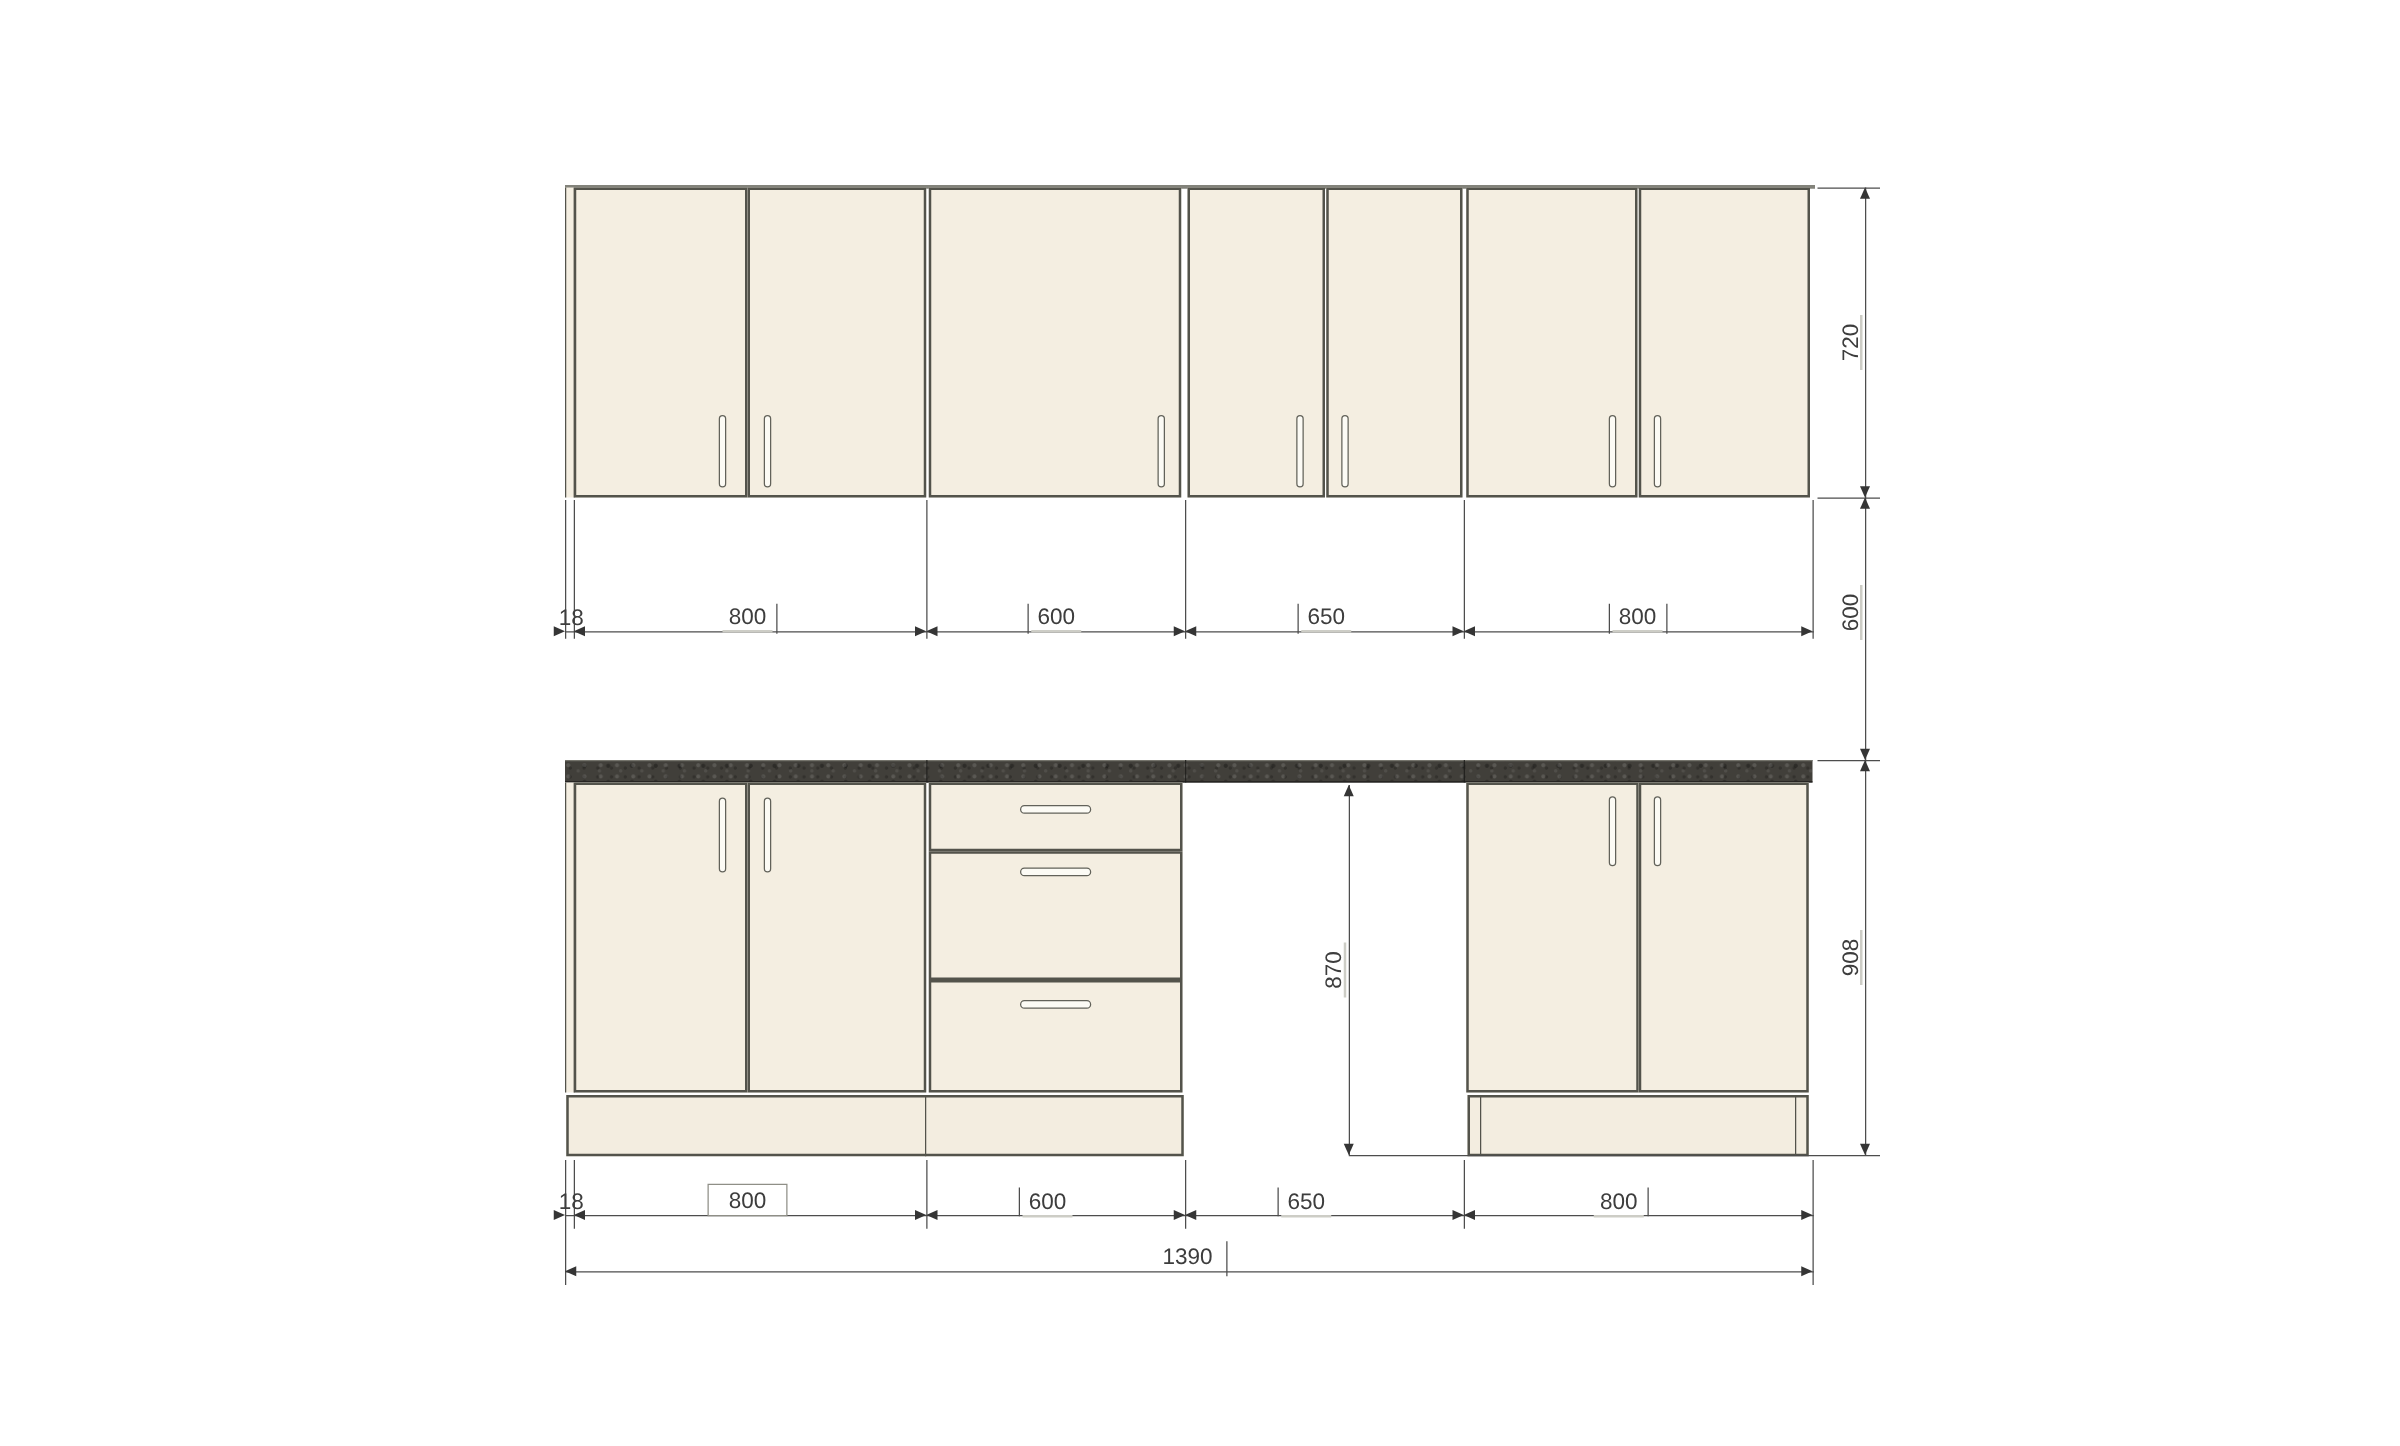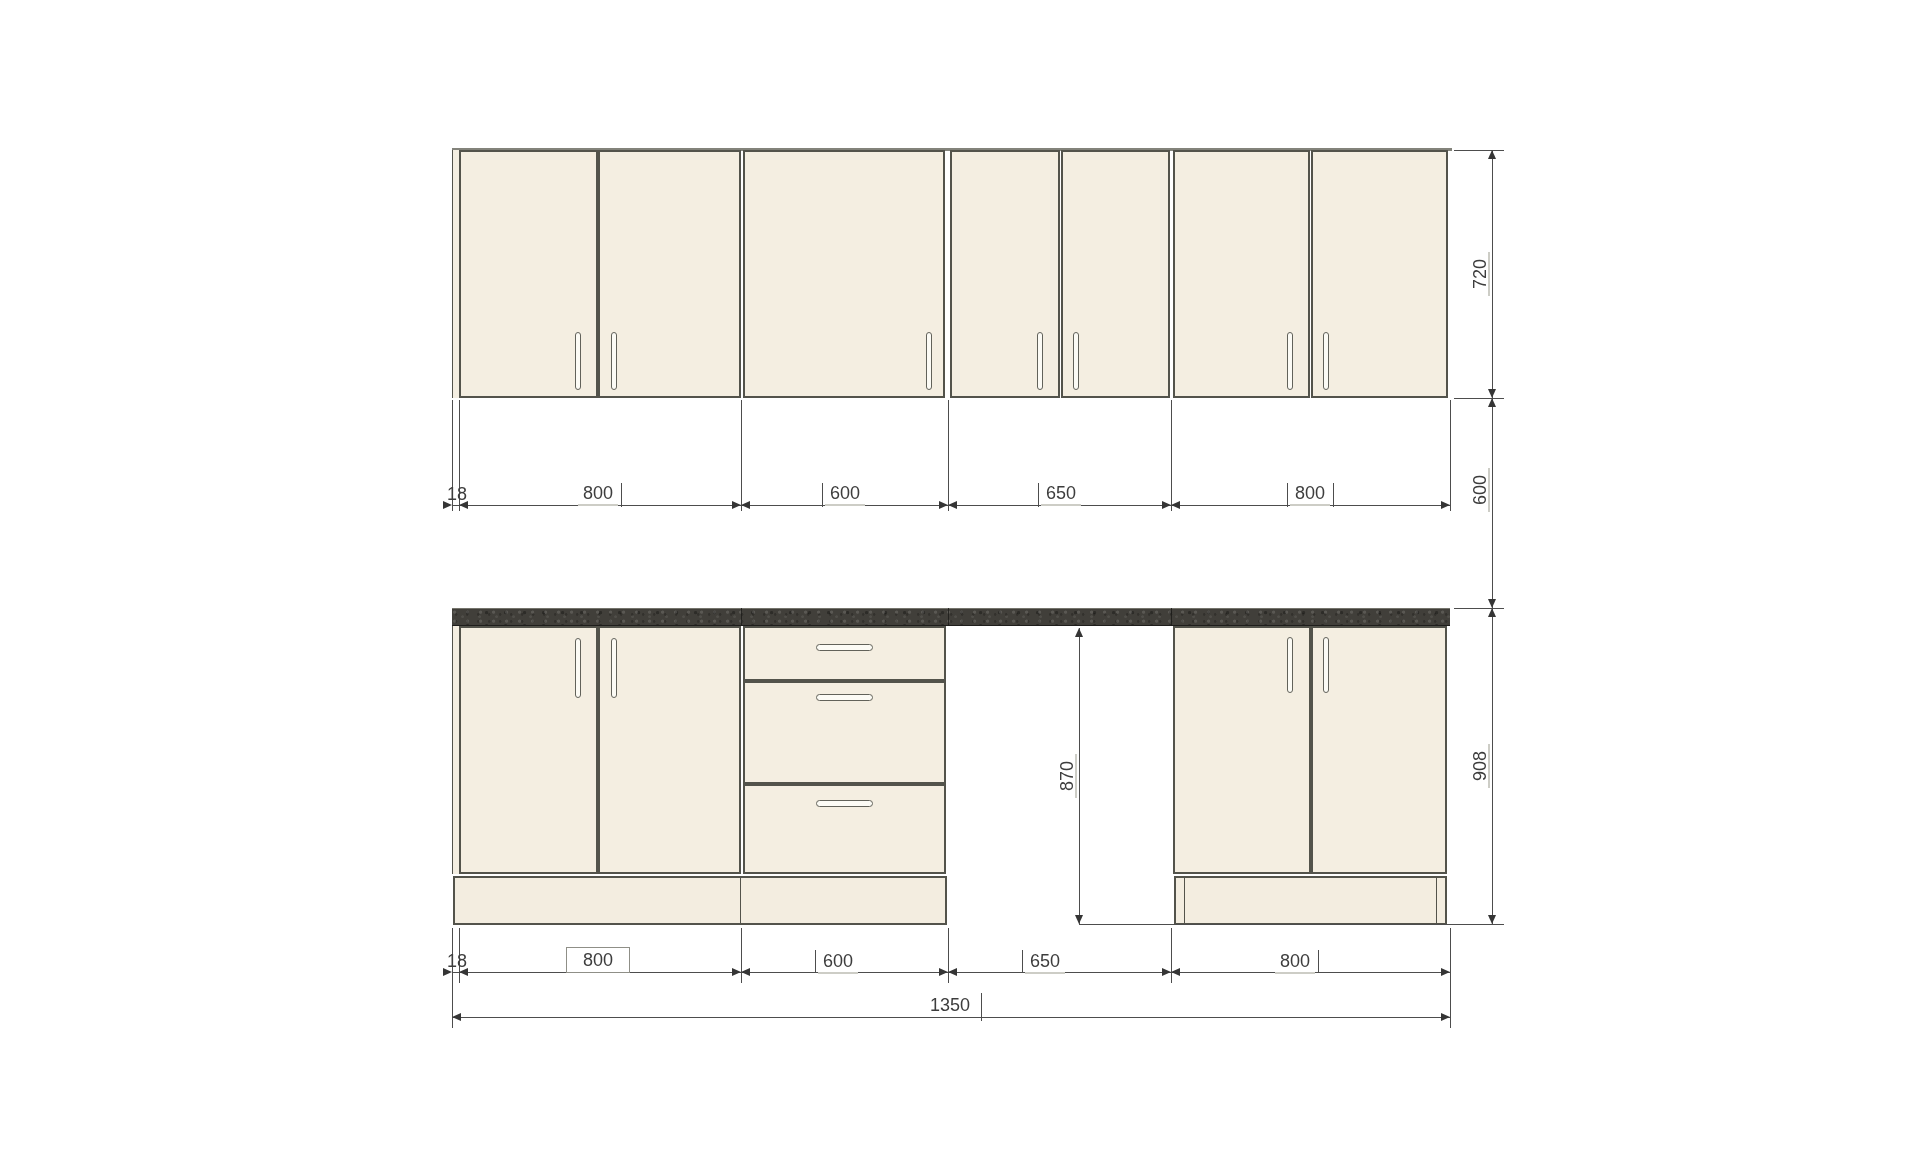--- a/index.html
+++ b/index.html
@@ -146,21 +146,21 @@
   <div class="dl ul" style="left:818px;top:951px;width:40px;">600</div>
   <div class="dl ul" style="left:1025px;top:951px;width:40px;">650</div>
   <div class="dl ul" style="left:1275px;top:951px;width:40px;">800</div>
   <div class="tick" style="left:815px;top:950px;height:23px;"></div>
   <div class="tick" style="left:1022px;top:950px;height:23px;"></div>
   <div class="tick" style="left:1318px;top:950px;height:23px;"></div>
 
   <div class="hl" style="left:452px;top:1017px;width:999px;"></div>
   <div class="aL" style="left:452px;top:1013px;"></div>
   <div class="aR" style="left:1441px;top:1013px;"></div>
-  <div class="dl" style="left:921px;top:995px;width:58px;">1350</div>
+  <div class="dl" style="left:921px;top:995px;width:58px;">1390</div>
   <div class="tick" style="left:981px;top:993px;height:28px;"></div>
 
   <div class="hl" style="left:1454px;top:150px;width:50px;"></div>
   <div class="hl" style="left:1454px;top:398px;width:50px;"></div>
   <div class="hl" style="left:1454px;top:608px;width:50px;"></div>
   <div class="hl" style="left:1079px;top:924px;width:425px;"></div>
   <div class="vl" style="left:1492px;top:150px;height:774px;"></div>
 
   <div class="aU" style="left:1488px;top:150px;"></div>
   <div class="aD" style="left:1488px;top:389px;"></div>

